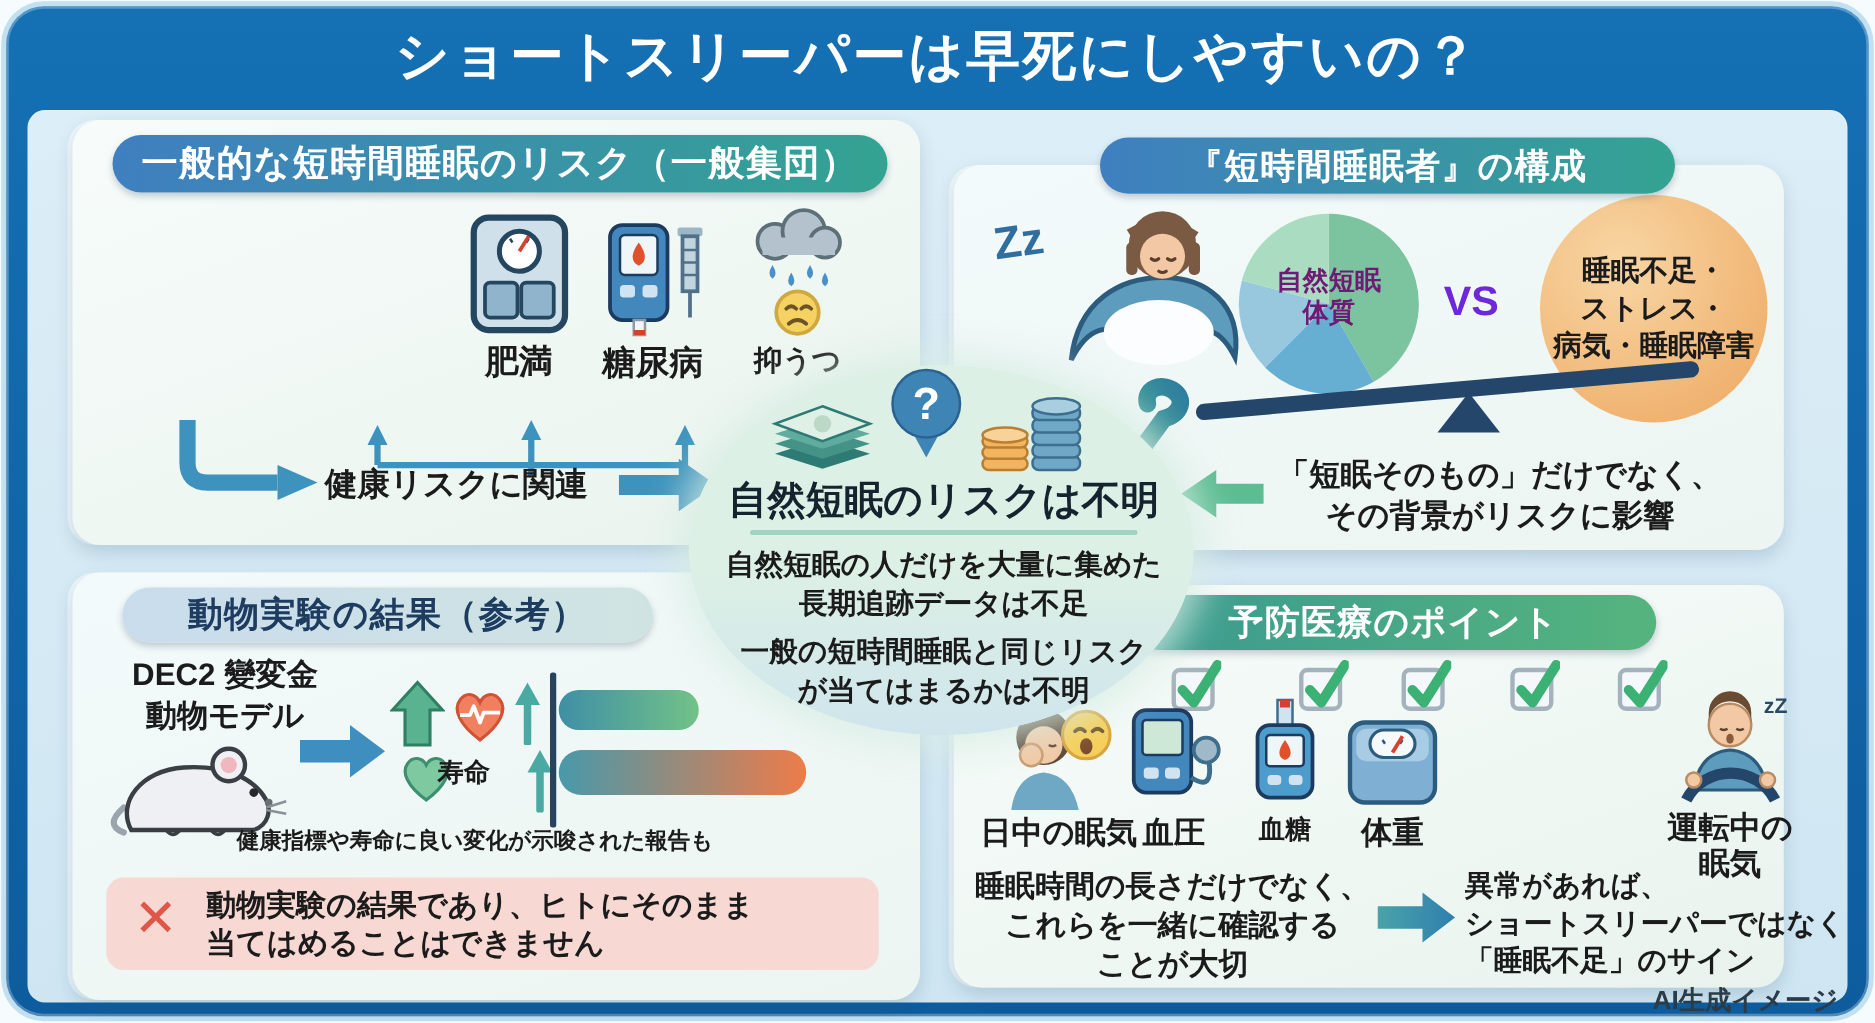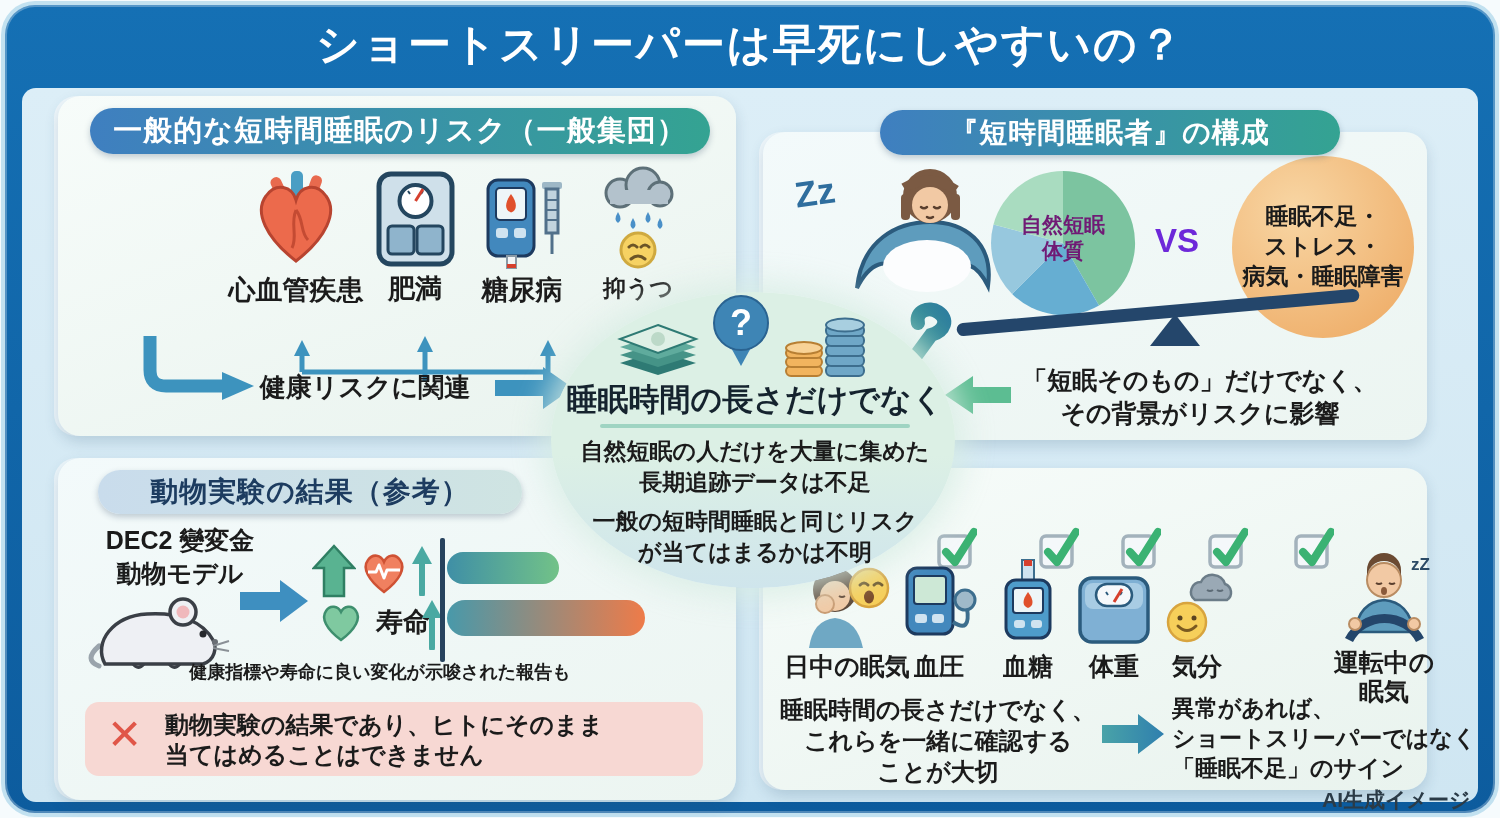--- a/index.html
+++ b/index.html
@@ -48,30 +48,20 @@
 
 <div class="stage">
   <div class="frame"></div>
   <div class="content"></div>
   <div class="main-title ml">ショートスリーパーは早死にしやすいの？</div>
 
   <div class="panel mint" style="left:58px;top:96px;width:678px;height:340px;"></div>
   <div class="pill blue-teal ml" style="left:90px;top:108px;width:620px;height:46px;font-size:29px;">一般的な短時間睡眠のリスク（一般集団）</div>
 
 
-  <div class="item" style="left:232px;top:166px;width:128px;">
-    <svg width="100" height="105" viewBox="0 0 100 105">
-      <rect x="45" y="5" width="12" height="26" rx="5" fill="#4a9ec4"></rect>
-      <rect x="27" y="11" width="11" height="22" rx="5" fill="#e86a4e" transform="rotate(-25 32 22)"></rect>
-      <rect x="63" y="9" width="11" height="22" rx="5" fill="#e86a4e" transform="rotate(20 68 20)"></rect>
-      <path d="M50 95 C20 72 8 46 20 30 C30 16 46 20 50 34 C54 20 70 16 80 30 C92 46 80 72 50 95 Z" fill="#ec6a4c" stroke="#b84430" stroke-width="3"></path>
-      <path d="M50 44 C44 58 52 70 46 82 M50 44 C58 54 54 66 62 74" stroke="#c44b33" stroke-width="3" fill="none"></path>
-    </svg>
-    <div class="lbl ml" style="font-size:27px;">心血管疾患</div>
-  </div>
 
   <div class="item" style="left:470px;top:166px;width:104px;">
     <svg width="100" height="105" viewBox="0 0 100 105">
       <rect x="16" y="14" width="46" height="76" rx="10" fill="#4288bd" stroke="#1d3a5f" stroke-width="3"></rect>
       <rect x="24" y="22" width="30" height="32" rx="4" fill="#eef6f8" stroke="#1d3a5f" stroke-width="2"></rect>
       <path d="M39 28 C45.5 37 45.5 44 39 46.5 C32.5 44 32.5 37 39 28 Z" fill="#e0502c"></path>
       <rect x="24" y="62" width="12" height="10" rx="3" fill="#cfe3f0"></rect>
       <rect x="42" y="62" width="12" height="10" rx="3" fill="#cfe3f0"></rect>
       <rect x="35" y="90" width="9" height="12" fill="#f2f5f7" stroke="#8a9aa6" stroke-width="2"></rect>
       <rect x="35" y="98" width="9" height="4" fill="#d6402e"></rect>
@@ -199,21 +189,21 @@
     <ellipse cx="26" cy="40" rx="18" ry="6" fill="#f8d296" stroke="#b87f33" stroke-width="2"></ellipse>
     <g fill="#6fa7c7" stroke="#3d6e8e" stroke-width="2">
       <rect x="48" y="57" width="38" height="11" rx="5"></rect>
         <rect x="48" y="47" width="38" height="11" rx="5"></rect>
         <rect x="48" y="37" width="38" height="11" rx="5"></rect>
         <rect x="48" y="27" width="38" height="11" rx="5"></rect>
         <rect x="48" y="17" width="38" height="11" rx="5"></rect>
     </g>
     <ellipse cx="67" cy="17" rx="19" ry="6.5" fill="#a8cfe0" stroke="#3d6e8e" stroke-width="2"></ellipse>
   </svg>
-  <div class="abs z7 lbl ml" style="left:565px;top:382px;width:380px;font-size:31px;font-weight:900;color:#15232e;">睡眠時間の長さだけでなく</div>
+  <div class="abs z7 lbl ml" style="left:565px;top:382px;width:380px;font-size:31px;font-weight:900;color:#15232e;">自然短眠のリスクは不明</div>
   <div class="abs z7" style="left:600px;top:424px;width:310px;height:4px;background:#9fd4c2;border-radius:2px;"></div>
   <div class="abs z7 lbl ml" style="left:560px;top:436px;width:390px;font-size:23px;line-height:1.35;">自然短眠の人だけを大量に集めた
 長期追跡データは不足</div>
   <div class="abs z7 lbl ml" style="left:560px;top:506px;width:390px;font-size:23px;line-height:1.35;">一般の短時間睡眠と同じリスク
 が当てはまるかは不明</div>
 
   <div class="panel aqua" style="left:58px;top:458px;width:678px;height:342px;"></div>
   <div class="pill light ml" style="left:98px;top:470px;width:424px;height:44px;font-size:28px;">動物実験の結果（参考）</div>
 
   <div class="abs lbl ml" style="left:70px;top:524px;width:220px;font-size:25px;line-height:1.3;z-index:2;">DEC2 變変金
@@ -238,36 +228,37 @@
     <path d="M26 44 C10 32 4 20 10 12 C15 5 23 7 26 14 C29 7 37 5 42 12 C48 20 42 32 26 44 Z" fill="#f08060" stroke="#cf5234" stroke-width="2.5"></path>
     <polyline points="10,24 18,24 21,17 26,30 29,22 42,22" stroke="#ffffff" stroke-width="3" fill="none" stroke-linejoin="round"></polyline>
   </svg>
   <svg class="abs" style="left:410px;top:544px;z-index:2;" width="24" height="52" viewBox="0 0 24 52">
     <path d="M12 50 V16" stroke="#4aa9a2" stroke-width="6" stroke-linecap="round"></path>
     <polygon points="12,2 2,20 22,20" fill="#4aa9a2"></polygon>
   </svg>
   <svg class="abs" style="left:318px;top:600px;z-index:2;" width="46" height="44" viewBox="0 0 46 44">
     <path d="M23 40 C8 29 3 18 8 11 C12 4.5 20 6 23 12 C26 6 34 4.5 38 11 C43 18 38 29 23 40 Z" fill="#7fc9a0" stroke="#3e8f6e" stroke-width="2.5"></path>
   </svg>
-  <div class="abs ml" style="left:376px;top:604px;font-size:27px;font-weight:800;z-index:2;">寿命</div>
+  <div class="abs ml" style="left:350px;top:604px;font-size:21px;font-weight:800;z-index:2;">寿命</div>
   <svg class="abs" style="left:420px;top:598px;z-index:2;" width="24" height="52" viewBox="0 0 24 52">
     <path d="M12 50 V16" stroke="#4aa9a2" stroke-width="6" stroke-linecap="round"></path>
     <polygon points="12,2 2,20 22,20" fill="#4aa9a2"></polygon>
   </svg>
   <div class="axisline" style="left:440px;top:538px;height:124px;"></div>
   <div class="bar" style="left:447px;top:552px;width:112px;height:32px;background:linear-gradient(90deg,#3f8fa6,#72c288);"></div>
   <div class="bar" style="left:447px;top:600px;width:198px;height:36px;background:linear-gradient(90deg,#4899aa,#ee7b49);"></div>
   <div class="abs lbl ml" style="left:80px;top:662px;width:600px;font-size:18px;z-index:2;">健康指標や寿命に良い変化が示唆された報告も</div>
   <div class="warnbox" style="left:85px;top:702px;width:618px;height:74px;">
     <div class="abs ml" style="left:22px;top:12px;font-size:42px;font-weight:900;color:#e05648;line-height:1;">✕</div>
     <div class="abs ml" style="left:80px;top:8px;font-size:24px;font-weight:800;line-height:1.25;">動物実験の結果であり、ヒトにそのまま
 当てはめることはできません</div>
   </div>
 
   <div class="panel mint" style="left:763px;top:468px;width:664px;height:322px;"></div>
+  <div class="pill teal-green ml" style="left:905px;top:476px;width:420px;height:44px;font-size:28px;">予防医療のポイント</div>
 
   <svg class="abs" style="left:935px;top:524px;z-index:2;" width="42" height="46" viewBox="0 0 42 46">
       <rect x="4" y="12" width="31" height="31" rx="5" fill="#f4f8fa" stroke="#a3b2bc" stroke-width="3.5"></rect>
       <path d="M11 28 L20 38 L39 8" stroke="#3bb273" stroke-width="8" fill="none" stroke-linecap="round" stroke-linejoin="round"></path>
     </svg>
   <svg class="abs" style="left:1037px;top:524px;z-index:2;" width="42" height="46" viewBox="0 0 42 46">
       <rect x="4" y="12" width="31" height="31" rx="5" fill="#f4f8fa" stroke="#a3b2bc" stroke-width="3.5"></rect>
       <path d="M11 28 L20 38 L39 8" stroke="#3bb273" stroke-width="8" fill="none" stroke-linecap="round" stroke-linejoin="round"></path>
     </svg>
   <svg class="abs" style="left:1119px;top:524px;z-index:2;" width="42" height="46" viewBox="0 0 42 46">
@@ -319,49 +310,36 @@
       <svg width="64" height="90" viewBox="0 0 64 90">
         <rect x="26" y="2" width="12" height="22" fill="#cfe3f0" stroke="#3d6e8e" stroke-width="2"></rect>
         <rect x="28" y="2" width="8" height="6" fill="#d6402e"></rect>
         <rect x="10" y="22" width="44" height="58" rx="10" fill="#4e9ccb" stroke="#1d3a5f" stroke-width="3"></rect>
         <rect x="17" y="30" width="30" height="25" rx="3" fill="#eef6f8" stroke="#1d3a5f" stroke-width="2"></rect>
         <path d="M32 34 C38 42 38 48 32 50 C26 48 26 42 32 34 Z" fill="#e0502c"></path>
         <rect x="18" y="62" width="11" height="8" rx="3" fill="#cfe3f0"></rect>
         <rect x="35" y="62" width="11" height="8" rx="3" fill="#cfe3f0"></rect>
       </svg>
     </div>
-    <div class="lbl ml" style="font-size:25px;">血糖</div>
+    <div class="lbl ml" style="font-size:21px;">血糖</div>
   </div>
 
   <div class="item" style="left:1072px;top:560px;width:84px;">
     <div class="icebox" style="height:88px;">
       <svg width="80" height="76" viewBox="0 0 80 76">
         <rect x="6" y="6" width="68" height="64" rx="12" fill="#7fb0d4" stroke="#2b5b7d" stroke-width="3.5"></rect>
         <rect x="11" y="11" width="58" height="26" rx="8" fill="#a8cce4"></rect>
         <rect x="22" y="12" width="36" height="22" rx="11" fill="#f6f9fb" stroke="#2b5b7d" stroke-width="2.5"></rect>
         <path d="M32 20 l2 3 M48 20 l-2 3" stroke="#2b5b7d" stroke-width="2"></path>
         <path d="M40 30 L48 17" stroke="#d6402e" stroke-width="3"></path>
       </svg>
     </div>
     <div class="lbl ml" style="font-size:25px;">体重</div>
   </div>
 
-  <div class="item" style="left:1158px;top:556px;width:78px;">
-    <div class="icebox" style="height:92px;">
-      <svg width="76" height="82" viewBox="0 0 76 82">
-        <path d="M36 34 a10 10 0 0 1 6 -18 a13 13 0 0 1 24 2 a9 9 0 0 1 2 16 Z" fill="#9aa9b5" stroke="#6b7c88" stroke-width="2.5"></path>
-        <path d="M48 24 q3 2 6 0 M58 24 q3 2 6 0" stroke="#5d6b76" stroke-width="2" fill="none"></path>
-        <circle cx="28" cy="56" r="19" fill="#f6cf5a" stroke="#d8a43e" stroke-width="2.5"></circle>
-        <circle cx="21" cy="52" r="2.5" fill="#5a4420"></circle>
-          <circle cx="35" cy="52" r="2.5" fill="#5a4420"></circle>
-        <path d="M19 60 q9 9 18 0" stroke="#7a5a20" stroke-width="3" fill="none" stroke-linecap="round"></path>
-      </svg>
-    </div>
-    <div class="lbl ml" style="font-size:25px;">気分</div>
-  </div>
 
 
   <div class="item" style="left:1336px;top:552px;width:96px;">
     <div class="icebox" style="height:92px;">
       <svg width="95" height="92" viewBox="0 0 95 92">
         <text x="74" y="18" font-size="17" font-weight="800" fill="#2b4a66">zZ</text>
         <circle cx="47" cy="28" r="17" fill="#f2c9a4" stroke="#b98c62" stroke-width="2"></circle>
         <path d="M30 26 A17 17 0 0 1 64 26 L64 18 A17 17 0 0 0 30 18 Z" fill="#6b4a32"></path>
         <path d="M39 31 q3 2 6 0 M52 31 q3 2 6 0" stroke="#5a3f2e" stroke-width="2" fill="none"></path>
         <ellipse cx="47" cy="39" rx="3" ry="4" fill="#8a5a3a"></ellipse>

